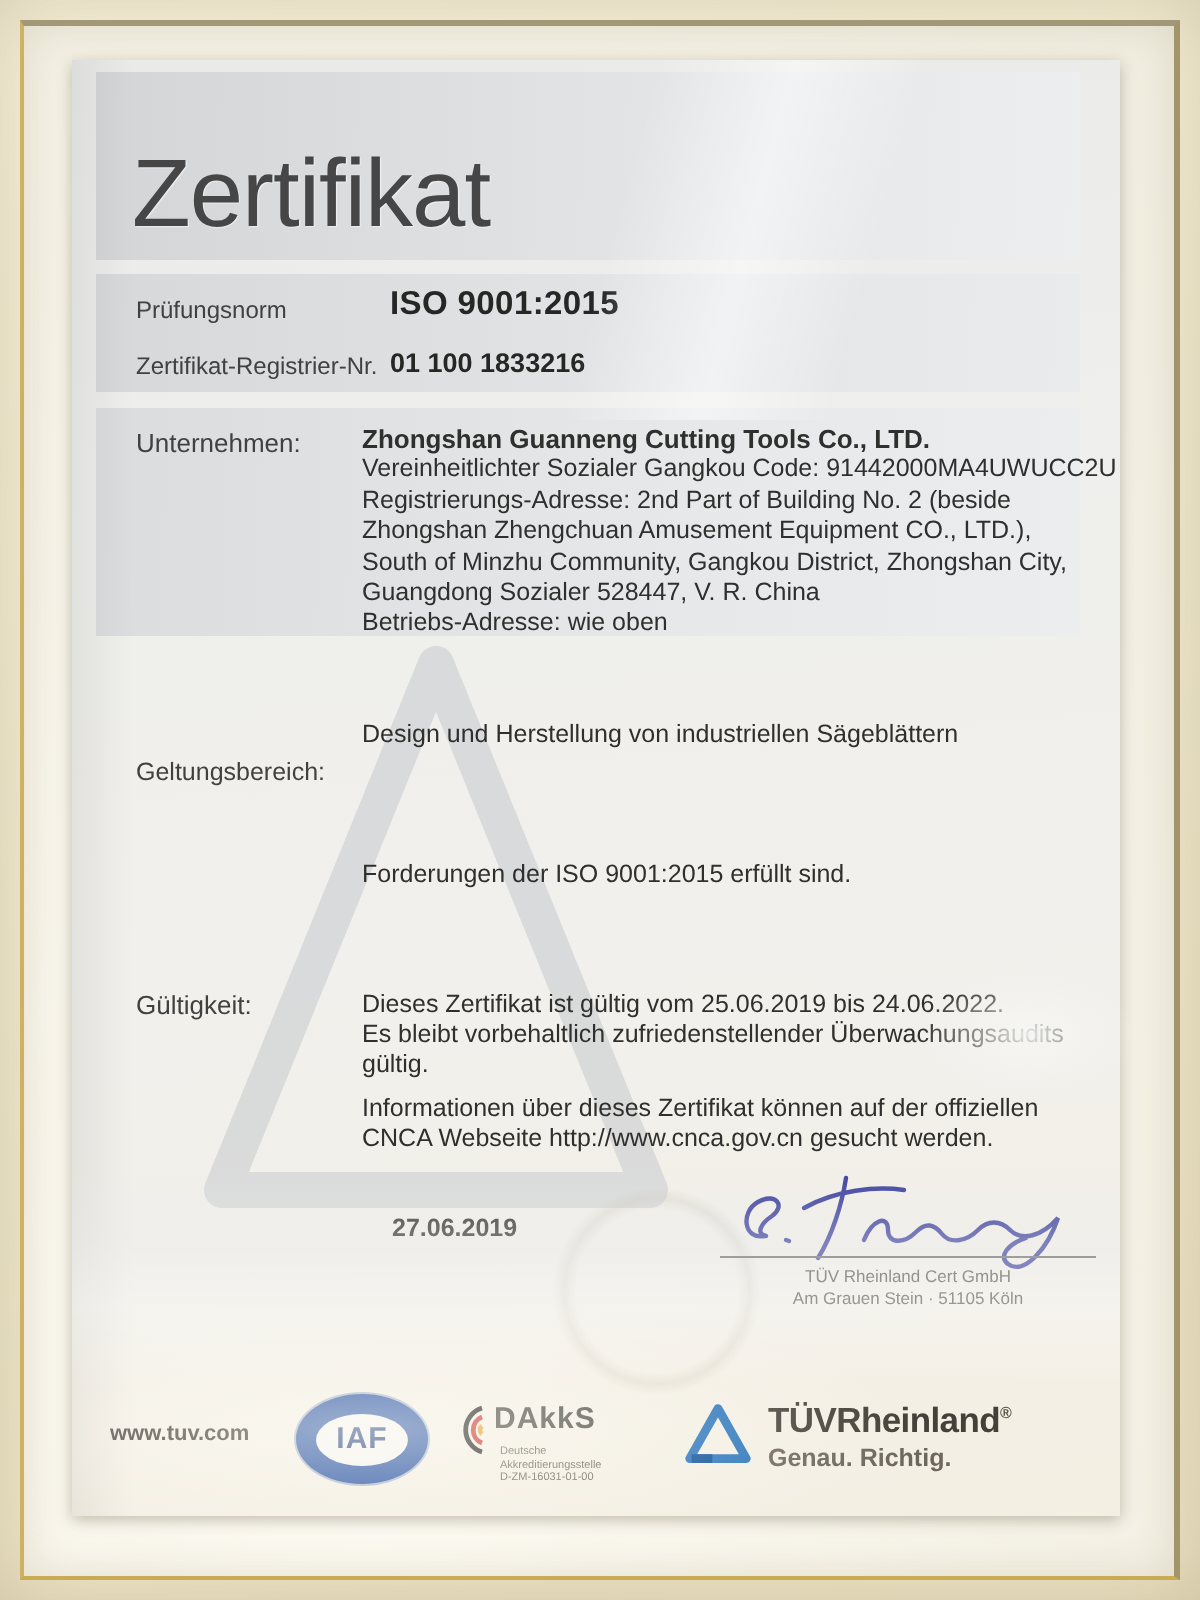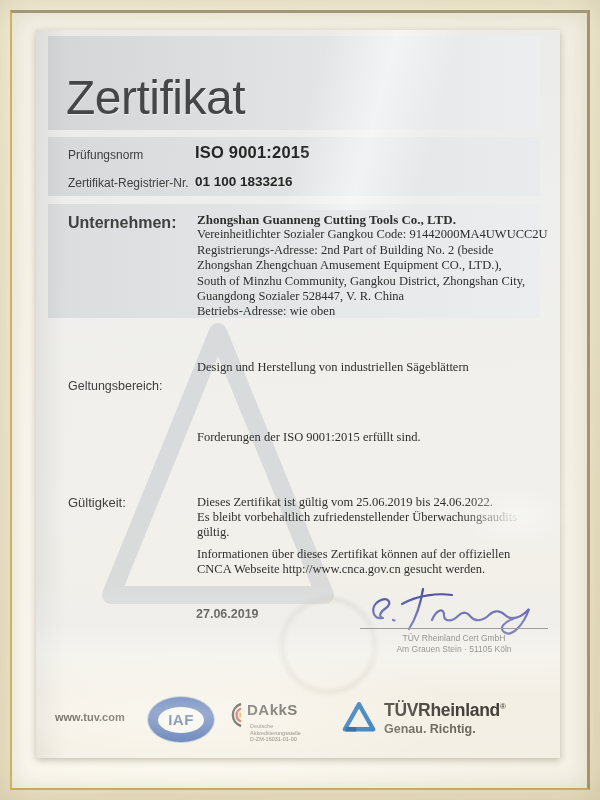--- a/index.html
+++ b/index.html
@@ -18,21 +18,21 @@
   .band{position:absolute;left:12px;width:492px;}
   .band-title{top:6px;height:94px;background:linear-gradient(92deg,#d3d5d7 0%,#e2e4e6 55%,#eceef0 100%);}
   .band-rows{top:107px;height:59px;background:linear-gradient(92deg,#d6d8da 0%,#e3e5e7 60%,#e9ebed 100%);}
   .band-company{top:174px;height:114px;background:linear-gradient(92deg,#dadcde 0%,#e6e8ea 60%,#ebedef 100%);}
   .title{position:absolute;left:30px;top:40px;margin:0;font-size:48px;font-weight:400;
     letter-spacing:-.5px;color:#464646;text-shadow:.6px .6px .6px rgba(255,255,255,.55);}
   .lbl{position:absolute;left:32px;font-size:12px;color:#414140;}
   .val{position:absolute;left:159px;color:#262624;}
   .iso{top:113px;font-size:16.5px;font-weight:bold;letter-spacing:.2px;}
   .reg{top:144px;font-size:13.5px;font-weight:bold;}
-  .body-block{position:absolute;left:161px;font-size:12.5px;line-height:15.4px;color:#2f2f2d;font-family:Liberation Serif, serif;}
+  .body-block{position:absolute;left:145px;font-size:12.5px;line-height:15.4px;color:#2f2f2d;}
   .company-name{font-weight:bold;font-size:13px;}
   .sig-svg{position:absolute;left:330px;top:552px;width:185px;height:58px;}
   .sig-line{position:absolute;left:324px;top:598px;width:188px;height:1px;background:#6a6a66;}
   .issuer{position:absolute;left:318px;top:603px;width:200px;text-align:center;
     font-size:8.5px;line-height:10.5px;color:#57524a;}
   .watermark{position:absolute;left:62px;top:288px;width:240px;height:290px;}
   .seal{position:absolute;left:235px;top:558px;width:115px;height:115px;border-radius:50%;
     background:radial-gradient(circle,rgba(210,204,190,0) 50%,rgba(202,196,182,.32) 57%,rgba(210,204,190,0) 64%);}
   .date{position:absolute;left:160px;top:577px;font-size:12.5px;font-weight:600;color:#33332f;}
   .footer-site{position:absolute;left:19px;top:681px;font-size:11px;font-weight:600;color:#3c3831;}
@@ -83,21 +83,21 @@
 
     <div class="seal"></div>
 
     <h1 class="title">Zertifikat</h1>
 
     <div class="lbl nowrap" style="top:118px;">Prüfungsnorm</div>
     <div class="val iso nowrap">ISO 9001:2015</div>
     <div class="lbl nowrap" style="top:146px;">Zertifikat-Registrier-Nr.</div>
     <div class="val reg nowrap">01 100 1833216</div>
 
-    <div class="lbl nowrap" style="top:184px;font-size:16px;font-weight:bold;">Unternehmen:</div>
+    <div class="lbl nowrap" style="top:184px;font-size:13px;">Unternehmen:</div>
     <div class="body-block" style="top:182px;width:360px;">
       <div class="company-name nowrap">Zhongshan Guanneng Cutting Tools Co., LTD.</div>
       <div class="nowrap">Vereinheitlichter Sozialer Gangkou Code: 91442000MA4UWUCC2U</div>
       <div class="nowrap">Registrierungs-Adresse: 2nd Part of Building No. 2 (beside</div>
       <div class="nowrap">Zhongshan Zhengchuan Amusement Equipment CO., LTD.),</div>
       <div class="nowrap">South of Minzhu Community, Gangkou District, Zhongshan City,</div>
       <div class="nowrap">Guangdong Sozialer 528447, V. R. China</div>
       <div class="nowrap">Betriebs-Adresse: wie oben</div>
     </div>
 

